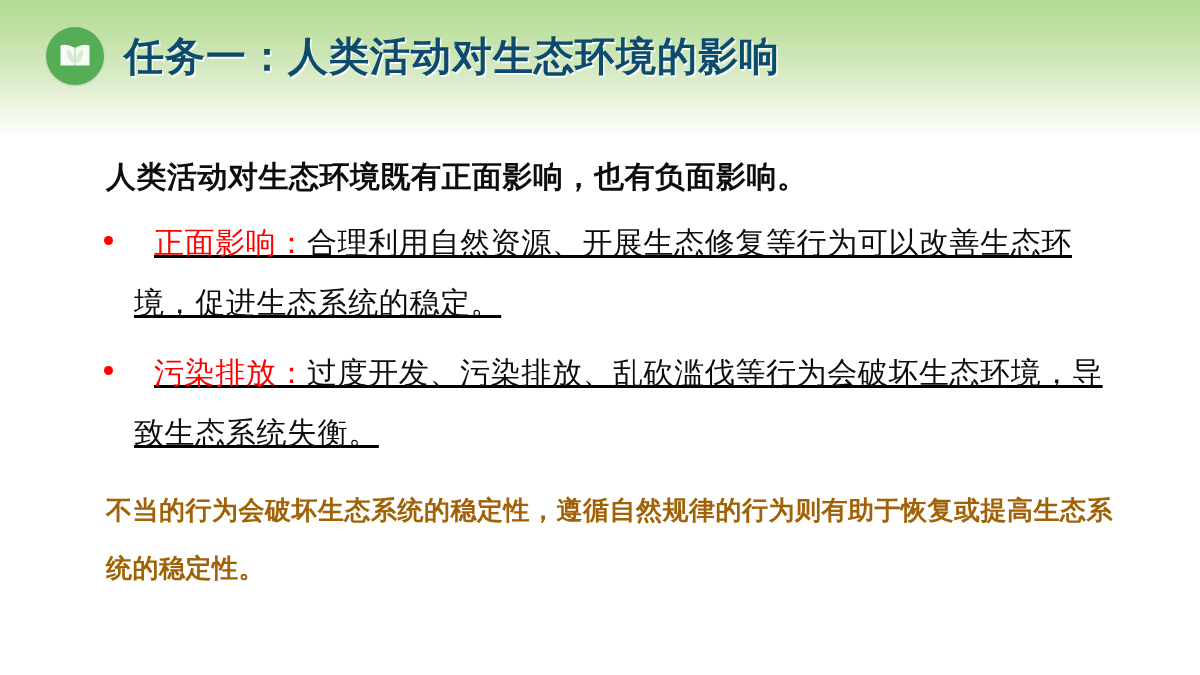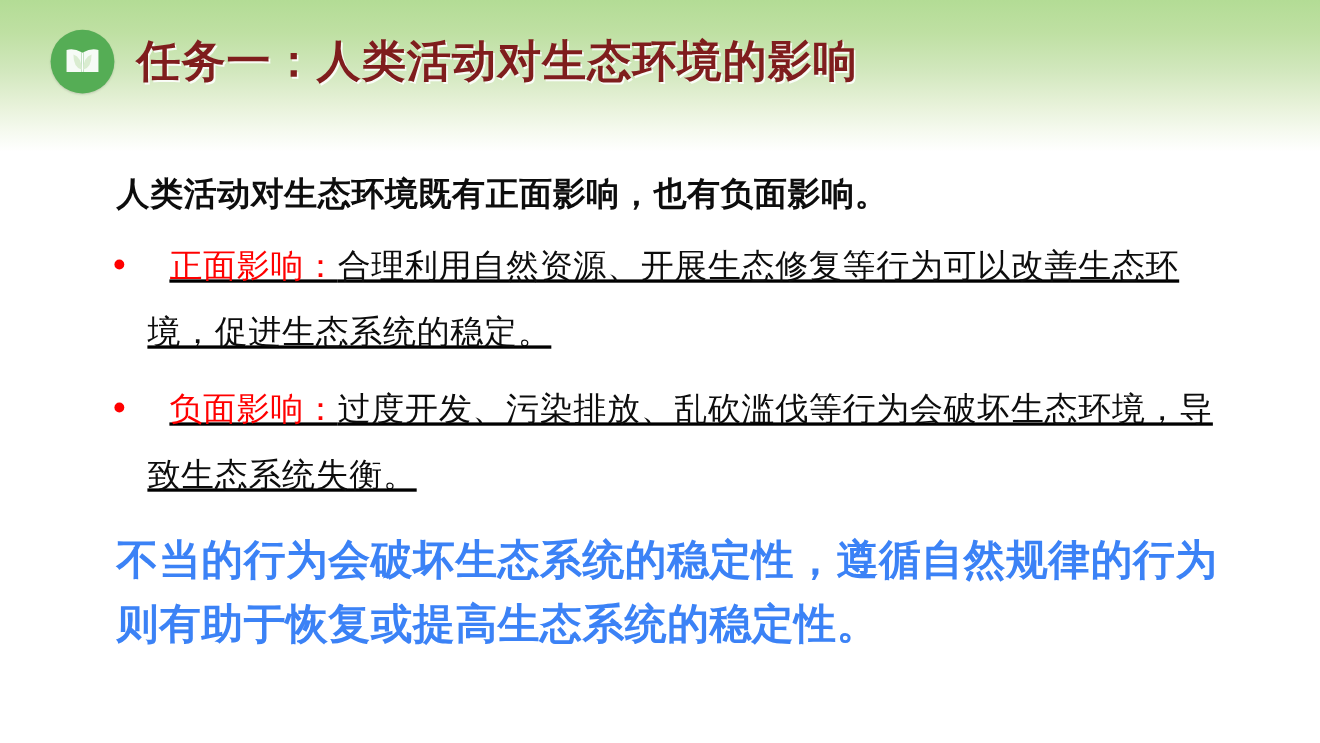--- a/index.html
+++ b/index.html
@@ -56,21 +56,21 @@
   }
   .book-badge svg {
     display: block;
   }
   .header-title {
     margin-left: 20px;
     font-family: "Liberation Sans", sans-serif;
     font-weight: bold;
     font-size: 40px;
     line-height: 1.1;
-    color: #7f1d1d;
+    color: #0c4a6e;
     letter-spacing: 1px;
     white-space: nowrap;
     text-shadow: 1.5px 1.5px 0 rgba(255,255,255,0.85);
   }
   
   .body-area {
     position: absolute;
     left: 0;
     top: 145px;
     width: 1100px;
@@ -122,23 +122,23 @@
     color: #ff0000;
     font-family: "Liberation Serif", serif;
   }
   .para-tail {
     position: absolute;
     left: 106px;
     top: 336px;
     width: 1030px;
     font-family: "Liberation Sans", sans-serif;
     font-weight: bold;
-    font-size: 38px;
+    font-size: 26px;
     line-height: 58px;
-    color: #3b82f6;
+    color: #a16207;
     letter-spacing: 0.5px;
   }
 </style>
 </head>
 <body>
 
 <div class="slide">
 
   <div class="header-band"></div>
 
@@ -164,21 +164,21 @@
       <div class="bullet-item">
         <span class="bullet-dot"></span>
         <div class="bullet-text">
           <span class="bullet-label">正面影响：</span><span>合理利用自然资源、开展生态修复等行为可以改善生态环境，促进生态系统的稳定。</span>
         </div>
       </div>
 
       <div class="bullet-item">
         <span class="bullet-dot"></span>
         <div class="bullet-text">
-          <span class="bullet-label">负面影响：</span><span>过度开发、污染排放、乱砍滥伐等行为会破坏生态环境，导致生态系统失衡。</span>
+          <span class="bullet-label">污染排放：</span><span>过度开发、污染排放、乱砍滥伐等行为会破坏生态环境，导致生态系统失衡。</span>
         </div>
       </div>
 
     </div>
 
     <div class="para-tail">不当的行为会破坏生态系统的稳定性，遵循自然规律的行为则有助于恢复或提高生态系统的稳定性。</div>
 
   </div>
 
 </div>

